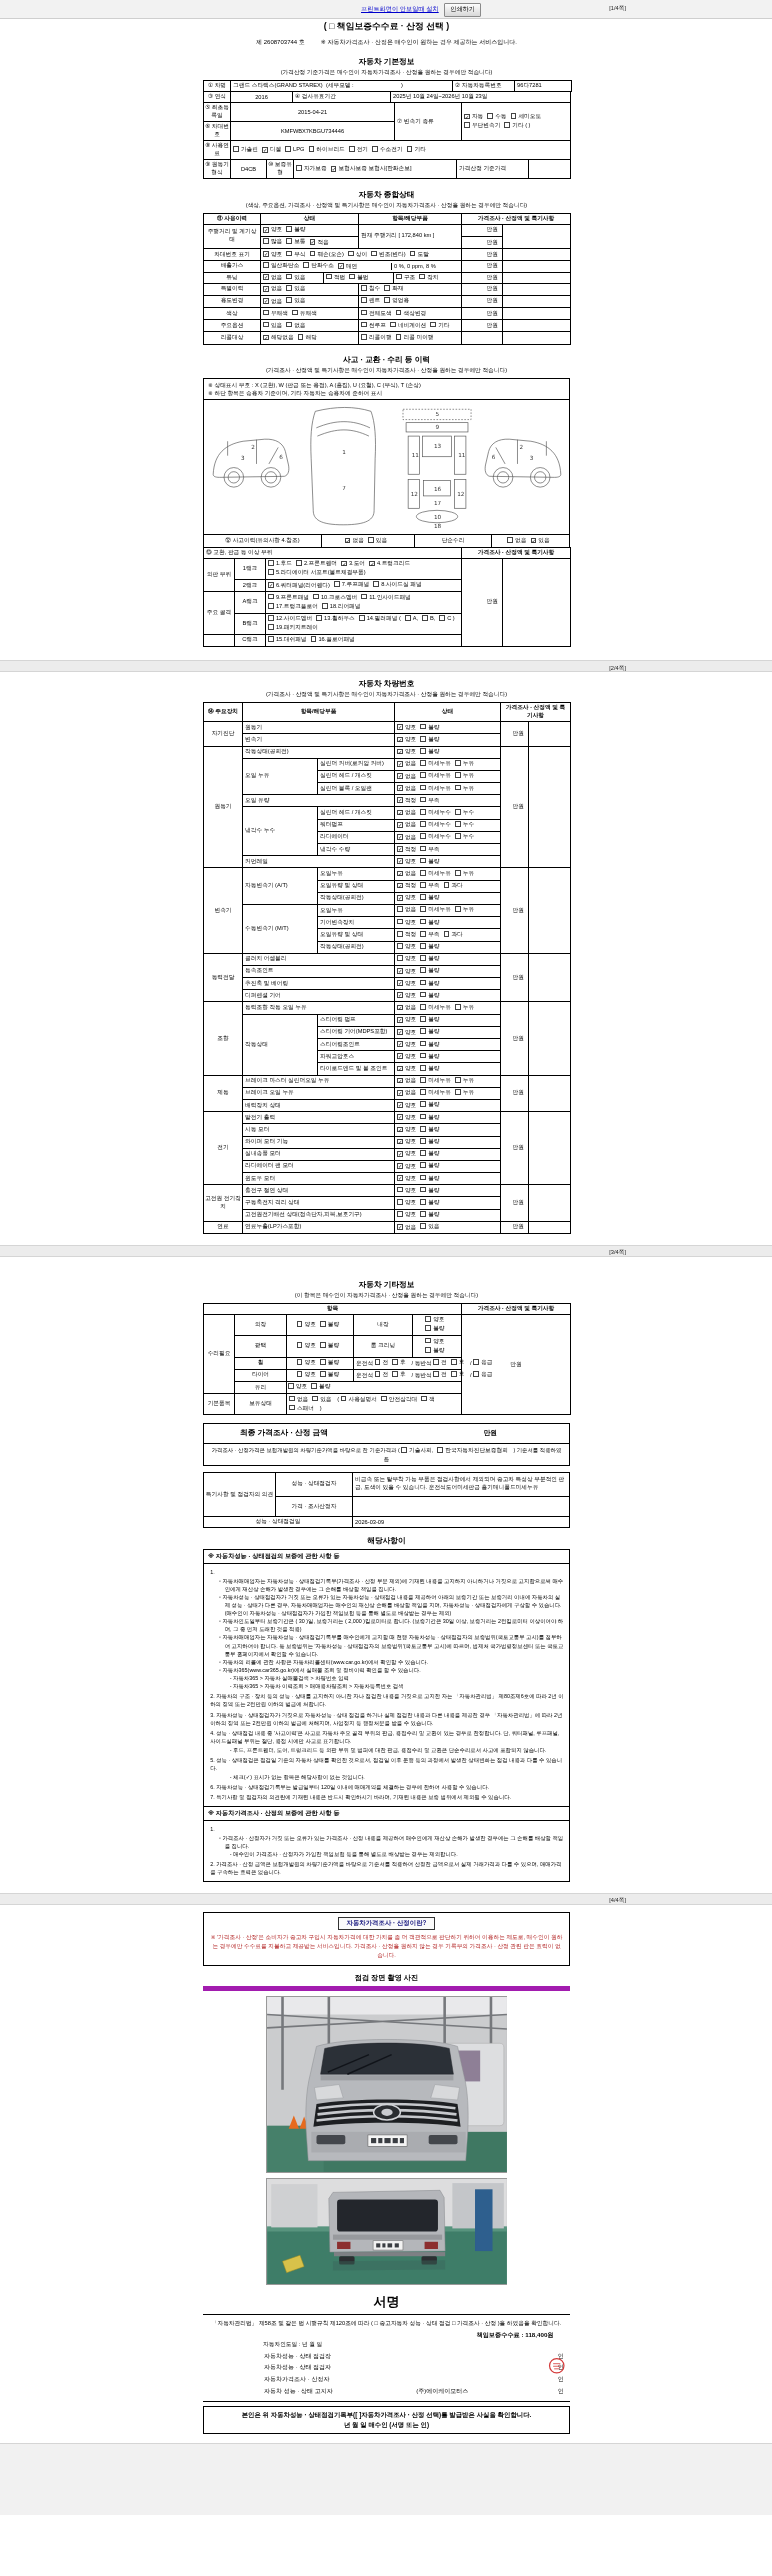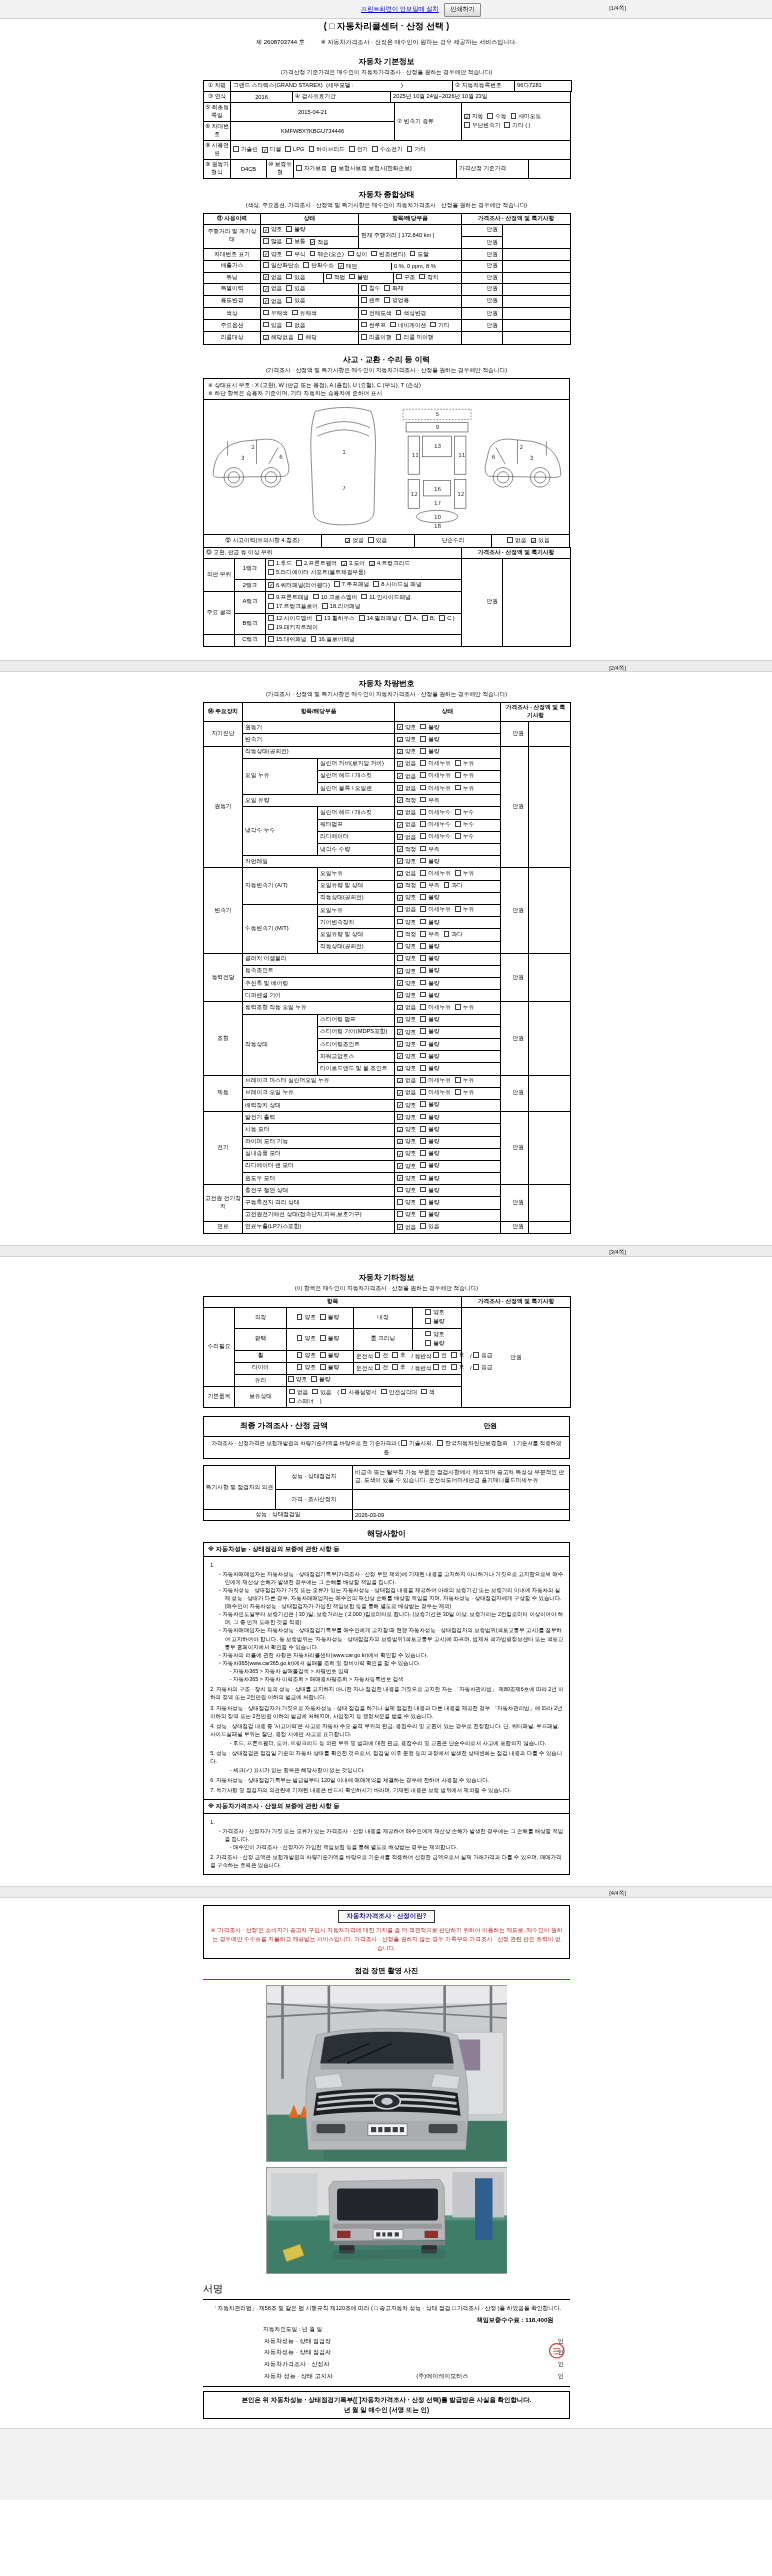--- a/index.html
+++ b/index.html
@@ -55,24 +55,24 @@
   .legal-body { padding:2.1px 5.2px 4.1px 5.2px; font-size:5.4px; line-height:1.5; }
   .lg-n { margin:2.1px 0 0.5px 1px; }
   .lg-b { margin-left:15.5px; text-indent:-5.7px; }
   .lg-b::before { content:"◦ "; }
   .lg-s { margin-left:20.6px; }
 
   .pricebox { border:1px solid #000; padding:4.1px 6.2px 5.2px 6.2px; text-align:center; margin-top:2.1px; }
   .pricebox-title { display:inline-block; border:0.8px solid #333; padding:1px 7.2px; font-weight:bold; font-size:6.4px; color:#15157e; background:#fafafa; }
   .pricebox-body { margin-top:3.6px; font-size:5.7px; color:#b22222; text-align:center; line-height:1.55; }
 
-  .photo-title { text-align:center; font-weight:bold; font-size:7.2px; margin-top:7.2px; padding-bottom:2.6px; border-bottom:1px solid #a21caf; }
+  .photo-title { text-align:center; font-weight:bold; font-size:7.2px; margin-top:7.2px; padding-bottom:2.6px; border-bottom:5px solid #a21caf; }
   .photo-frame { width:241px; margin:5.2px auto 0 auto; border:0.5px solid #999; line-height:0; }
 
-  .sign-title { text-align:left; font-weight:normal; font-size:10px; margin-top:8.2px; }
+  .sign-title { text-align:center; font-weight:bold; font-size:13px; margin-top:8.2px; }
   .sign-box { border-top:1px solid #000; border-bottom:1px solid #000; padding:4.1px 3.1px 3.1px 3.1px; margin-top:3.1px; position:relative; }
   .law-line { text-align:center; font-size:5.7px; }
   .fee-line { text-align:right; font-weight:bold; font-size:6.2px; margin:3.1px 13.4px 1px 0; }
   .delivery-line { font-size:5.7px; margin:1px 0 3.1px 57px; }
   .sig-row { display:flex; align-items:center; font-size:6px; margin:2.6px 0; position:relative; }
   .sig-label { width:129px; padding-left:58px; }
   .sig-value { flex:1; text-align:center; }
   .sig-seal { width:17.5px; text-align:right; padding-right:3.1px; }
   .stamp { position:absolute; right:1px; top:-6.7px; width:17.5px; height:17.5px; pointer-events:none; }
   .confirm-box { border:1px solid #000; margin-top:4.1px; padding:2.6px 2.1px; text-align:center; font-weight:bold; font-size:6.4px; line-height:1.6; }
@@ -83,21 +83,21 @@
 <body>
 
 <div class="topbar">
   <span class="install-link">프린트화면이 안보일때 설치</span>
   <button class="print-btn">인쇄하기</button>
   <span class="marker" style="top:5.2px;">[1/4쪽]</span>
 </div>
 
 <div class="sheet">
   <div class="doc">
-    <div class="sub-title">( □ 자동차리콜센터 · 산정 선택 )</div>
+    <div class="sub-title">( □ 책임보증수수료 · 산정 선택 )</div>
     <div class="docno-line">
       <span>제 2608703744 호</span>
       <span>※ 자동차가격조사 · 산정은 매수인이 원하는 경우 제공하는 서비스입니다.</span>
     </div>
 
     <div class="sec-title">자동차 기본정보</div>
     <div class="sec-note">(가격산정 기준가격은 매수인이 자동차가격조사 · 산정을 원하는 경우에만 적습니다)</div>
 
     <table class="t">
       <colgroup>
@@ -634,21 +634,21 @@
     <div style="height:11.3px;"></div>
   </div>
 </div>
 
 <div class="gap">
   <span class="marker" style="top:3.1px;">[3/4쪽]</span>
 </div>
 
 <div class="sheet">
   <div class="doc">
-    <div class="sec-title" style="margin-top:16px;font-family:Liberation Serif, serif;">자동차 기타정보</div>
+    <div class="sec-title" style="margin-top:23px;">자동차 기타정보</div>
     <div class="sec-note">(이 항목은 매수인이 자동차가격조사 · 산정을 원하는 경우에만 적습니다)</div>
 
     <table class="t">
       <colgroup>
           <col style="width:31px">
           <col style="width:52px">
           <col style="width:67px">
           <col style="width:59px">
           <col style="width:49px">
           <col style="width:109px">

